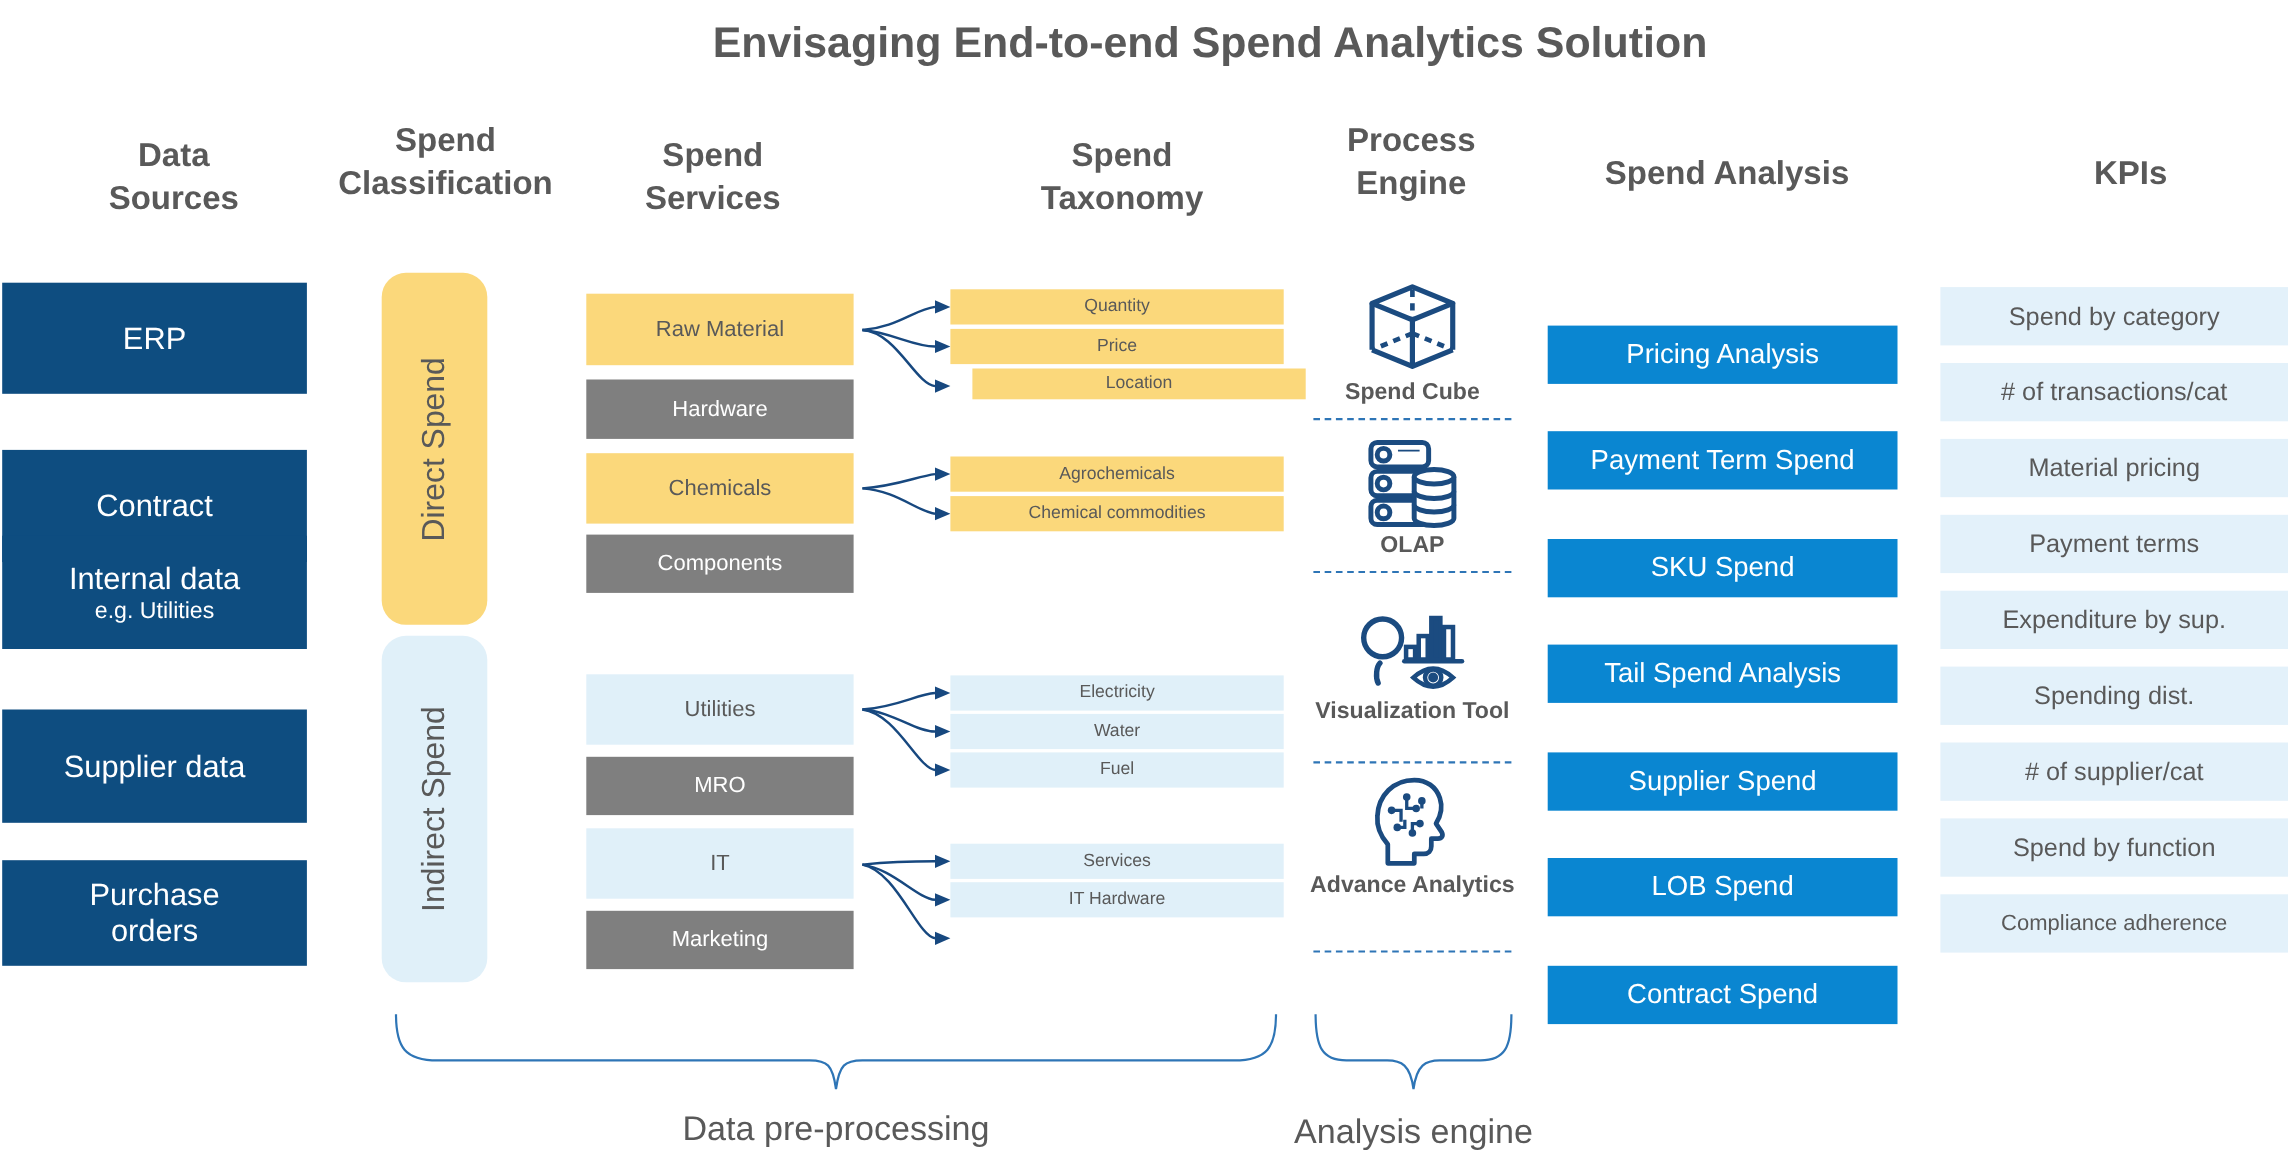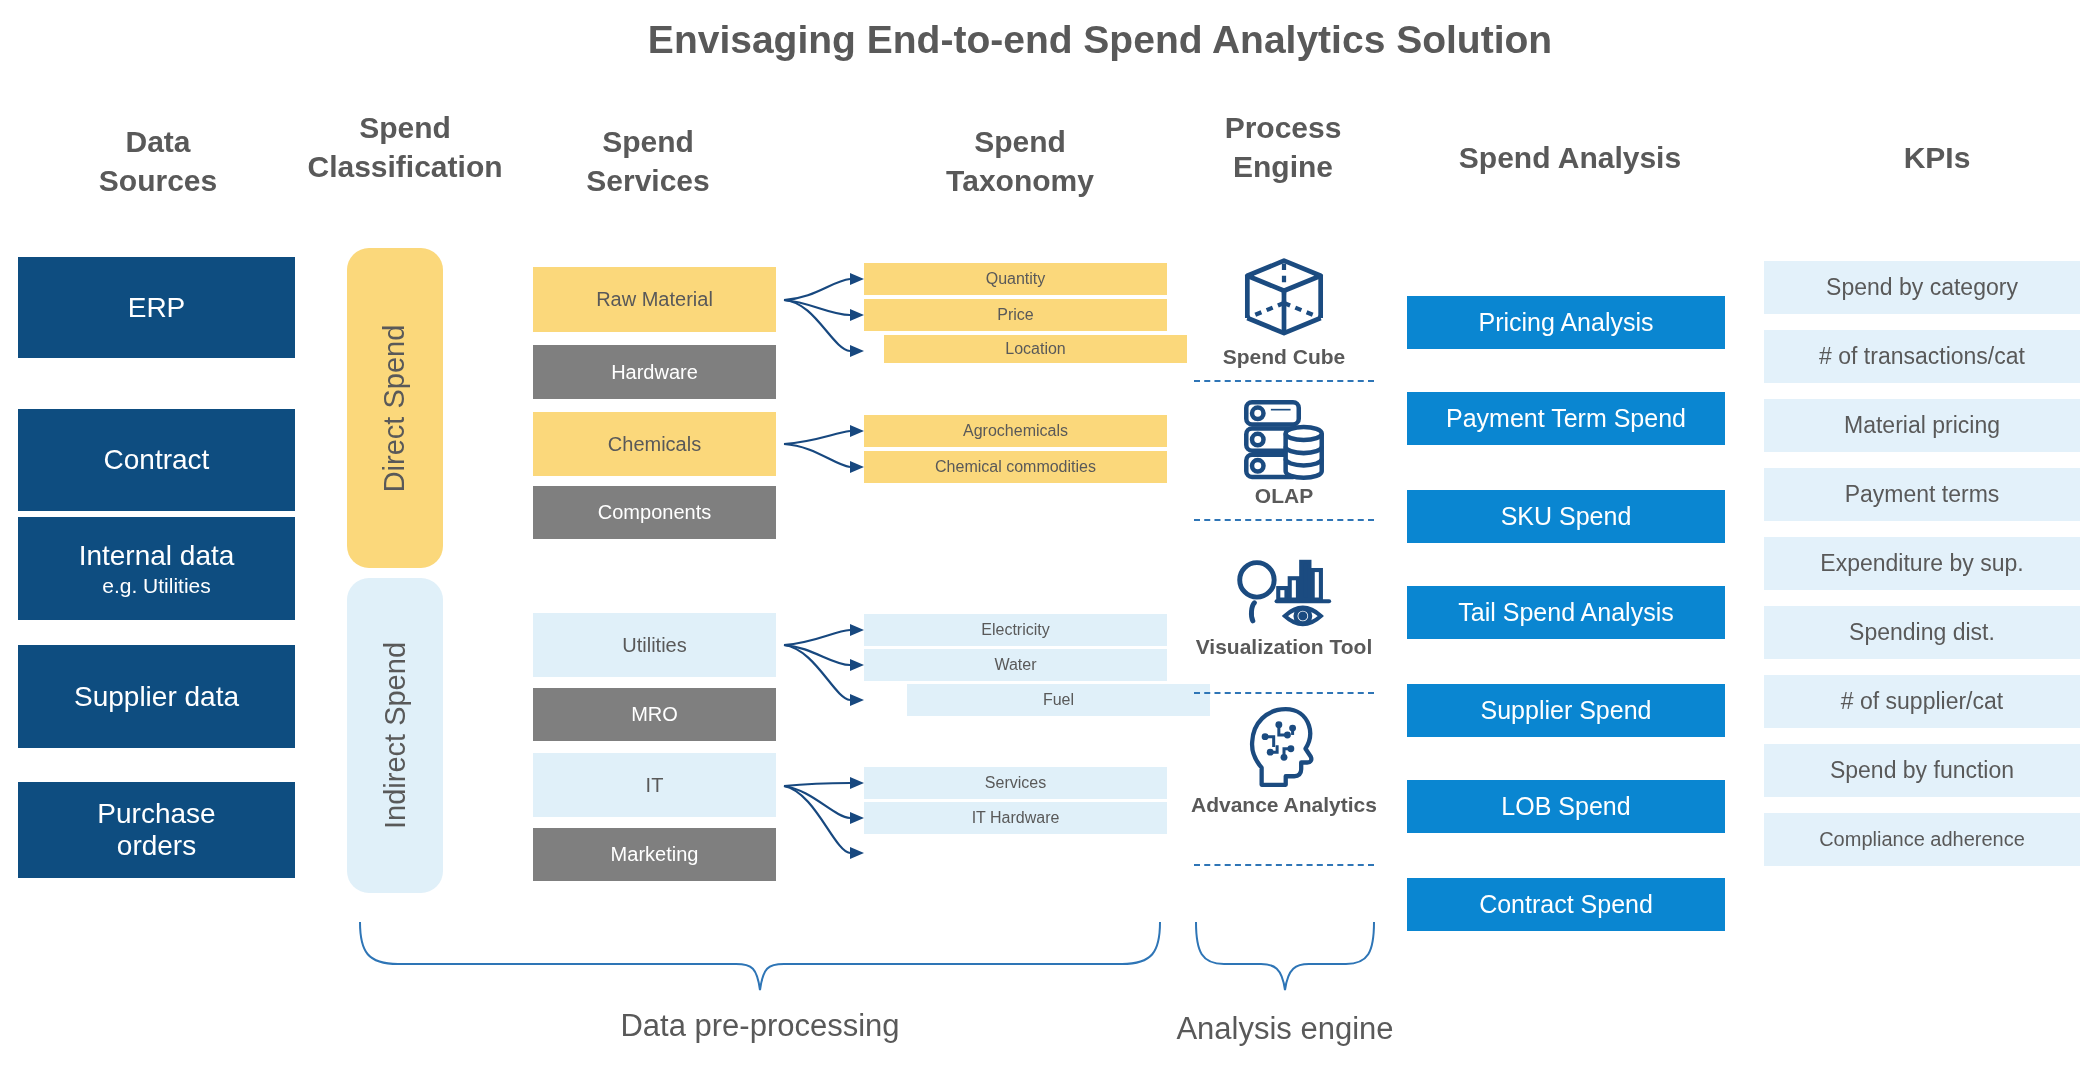--- a/index.html
+++ b/index.html
@@ -5,21 +5,21 @@
   html,body{margin:0;padding:0;background:#fff;}
   .page{position:relative;width:2083px;height:1069px;background:#ffffff;
         font-family:"Liberation Sans",sans-serif;overflow:hidden;text-decoration:underline;}
   .overlay{position:absolute;left:0;top:0;width:2083px;height:1069px;pointer-events:none;}
   .title{position:absolute;left:1100px;top:18px;transform:translateX(-50%);
          font-size:39px;font-weight:bold;color:#595959;white-space:nowrap;margin:0;}
   .col-header{position:absolute;text-align:center;font-size:30px;font-weight:bold;
               color:#595959;line-height:1.3;}
   .box{position:absolute;display:flex;flex-direction:column;align-items:center;
        justify-content:center;text-align:center;box-sizing:border-box;}
-  .navy{background:#0e4d80;color:#ffffff;font-size:28px;margin-left:16px;}
+  .navy{background:#0e4d80;color:#ffffff;font-size:28px;}
   .navy .sub{font-size:21px;margin-top:2px;}
   .pill{border-radius:22px;}
   .pill .vert{transform:rotate(-90deg);white-space:nowrap;font-size:29px;color:#595959;}
   .fill-yellow{background:#fbd87b;color:#595959;}
   .fill-blue{background:#e0f0f9;color:#595959;}
   .fill-gray{background:#7f7f7f;color:#ffffff;}
   .cat{font-size:20px;}
   .tax{font-size:16px;}
   .btn-blue{background:#0a86d1;color:#ffffff;font-size:25px;margin-top:37px;}
   .kpi{background:#e3f1fa;color:#595959;font-size:23px;}
@@ -92,21 +92,21 @@
   <div class="col-header" style="left:1208px;top:108px;width:150px">Process Engine</div>
   <div class="col-header" style="left:1410px;top:138px;width:320px">Spend Analysis</div>
   <div class="col-header" style="left:1877px;top:138px;width:120px">KPIs</div>
 
   <div class="box navy" style="left:2px;top:257px;width:277px;height:101px">
     <span>ERP</span>
   </div>
   <div class="box navy" style="left:2px;top:409px;width:277px;height:102px">
     <span>Contract</span>
   </div>
-  <div class="box navy" style="left:2px;top:517px;width:277px;height:103px">
+  <div class="box navy" style="left:2px;top:487px;width:277px;height:103px">
     <span>Internal data</span>
     <span class="sub">e.g. Utilities</span>
   </div>
   <div class="box navy" style="left:2px;top:645px;width:277px;height:103px">
     <span>Supplier data</span>
   </div>
   <div class="box navy narrow" style="left:2px;top:782px;width:277px;height:96px">
     <span>Purchase orders</span>
   </div>
 
@@ -156,21 +156,21 @@
   </div>
   <div class="box tax fill-yellow" style="left:864px;top:451px;width:303px;height:32px">
     <span>Chemical commodities</span>
   </div>
   <div class="box tax fill-blue" style="left:864px;top:614px;width:303px;height:32px">
     <span>Electricity</span>
   </div>
   <div class="box tax fill-blue" style="left:864px;top:649px;width:303px;height:32px">
     <span>Water</span>
   </div>
-  <div class="box tax fill-blue" style="left:907px;top:684px;width:303px;height:32px">
+  <div class="box tax fill-blue" style="left:864px;top:684px;width:303px;height:32px">
     <span>Fuel</span>
   </div>
   <div class="box tax fill-blue" style="left:864px;top:767px;width:303px;height:32px">
     <span>Services</span>
   </div>
   <div class="box tax fill-blue" style="left:864px;top:802px;width:303px;height:32px">
     <span>IT Hardware</span>
   </div>
 
   <svg class="pe-icon" style="left:1237px;top:256px" width="94" height="94" viewBox="0 0 100 100">

